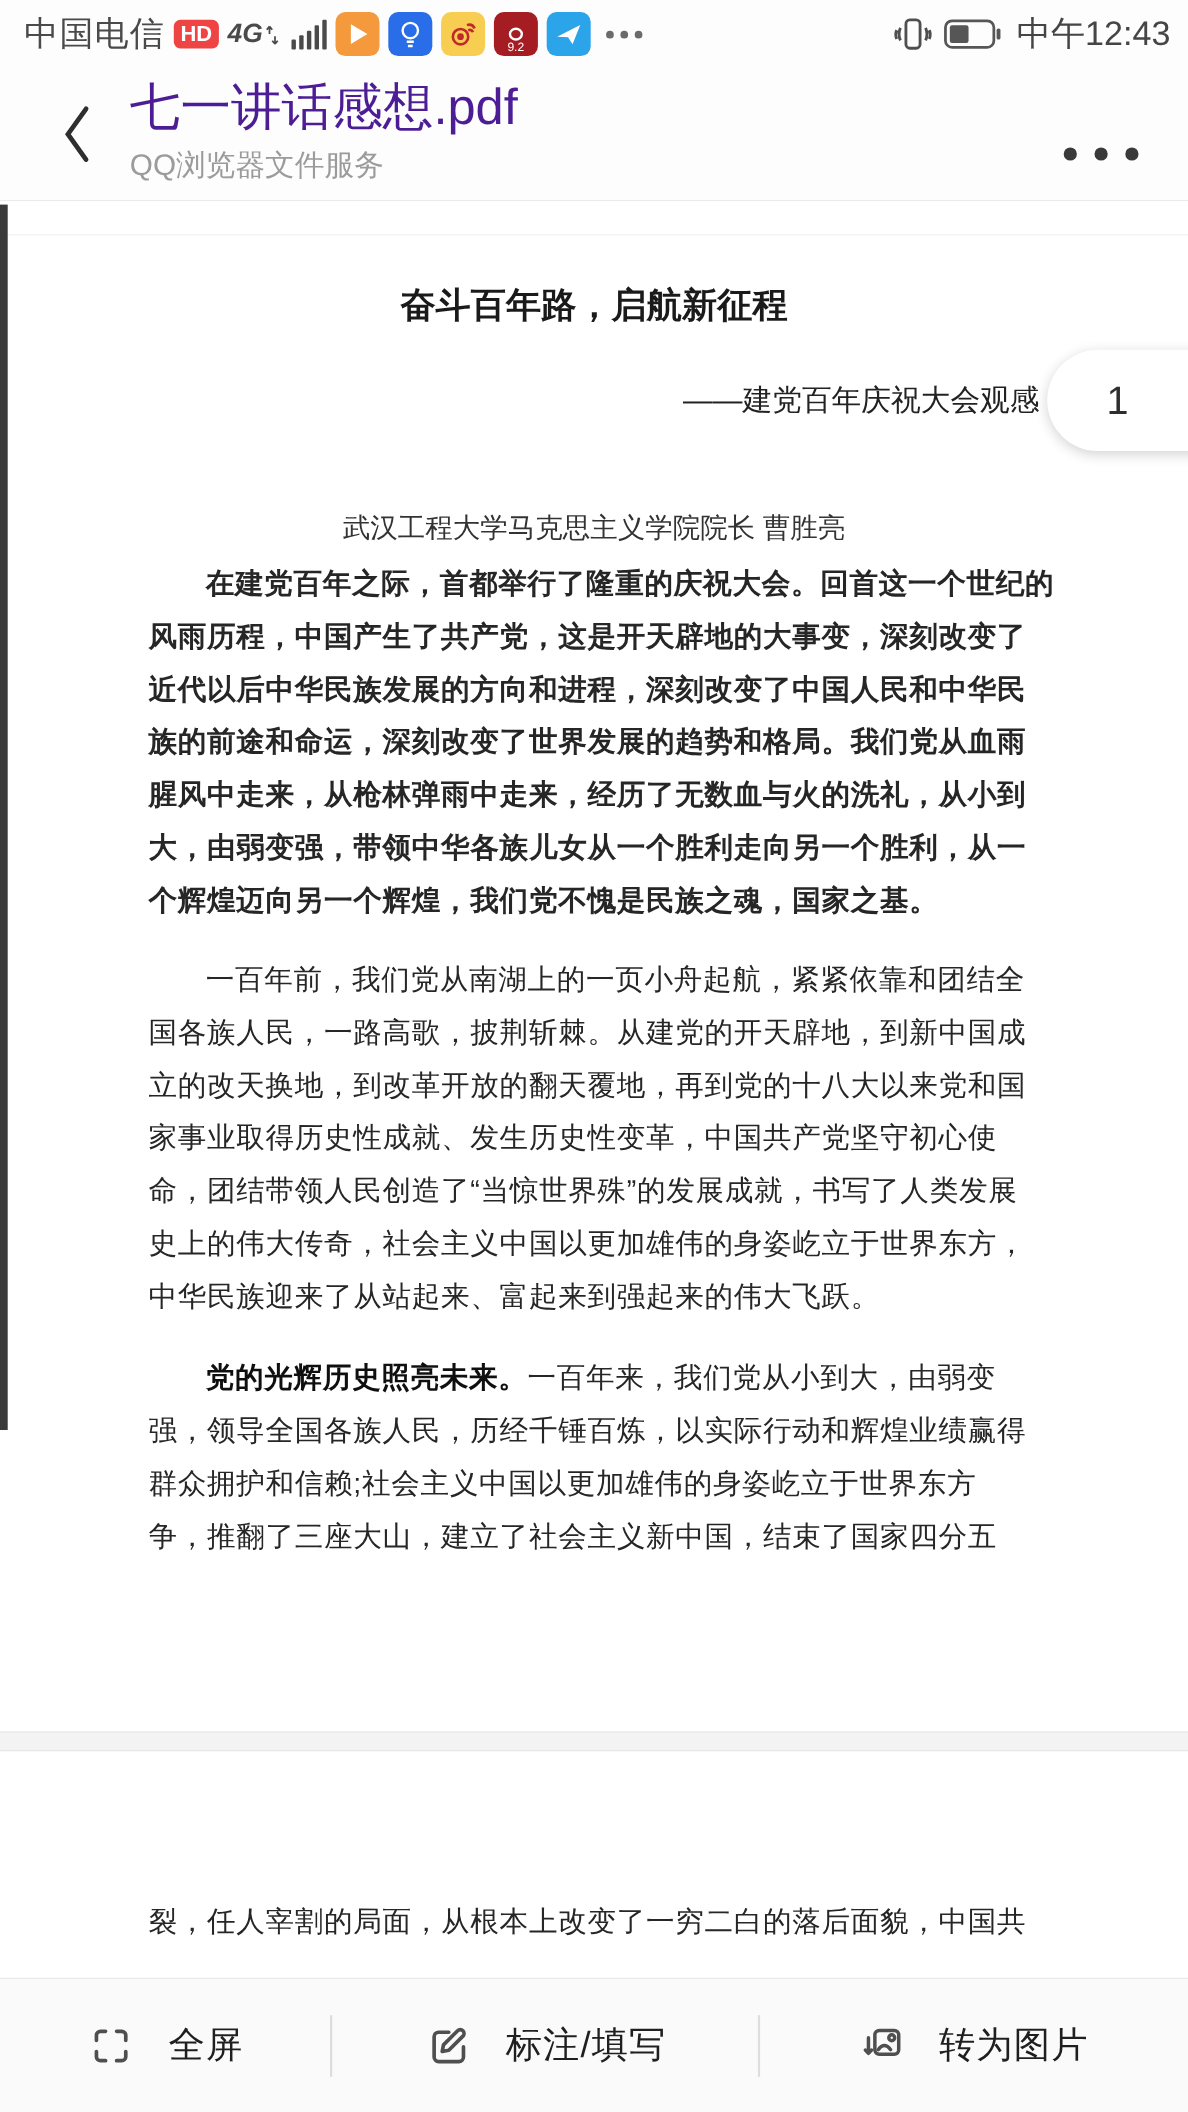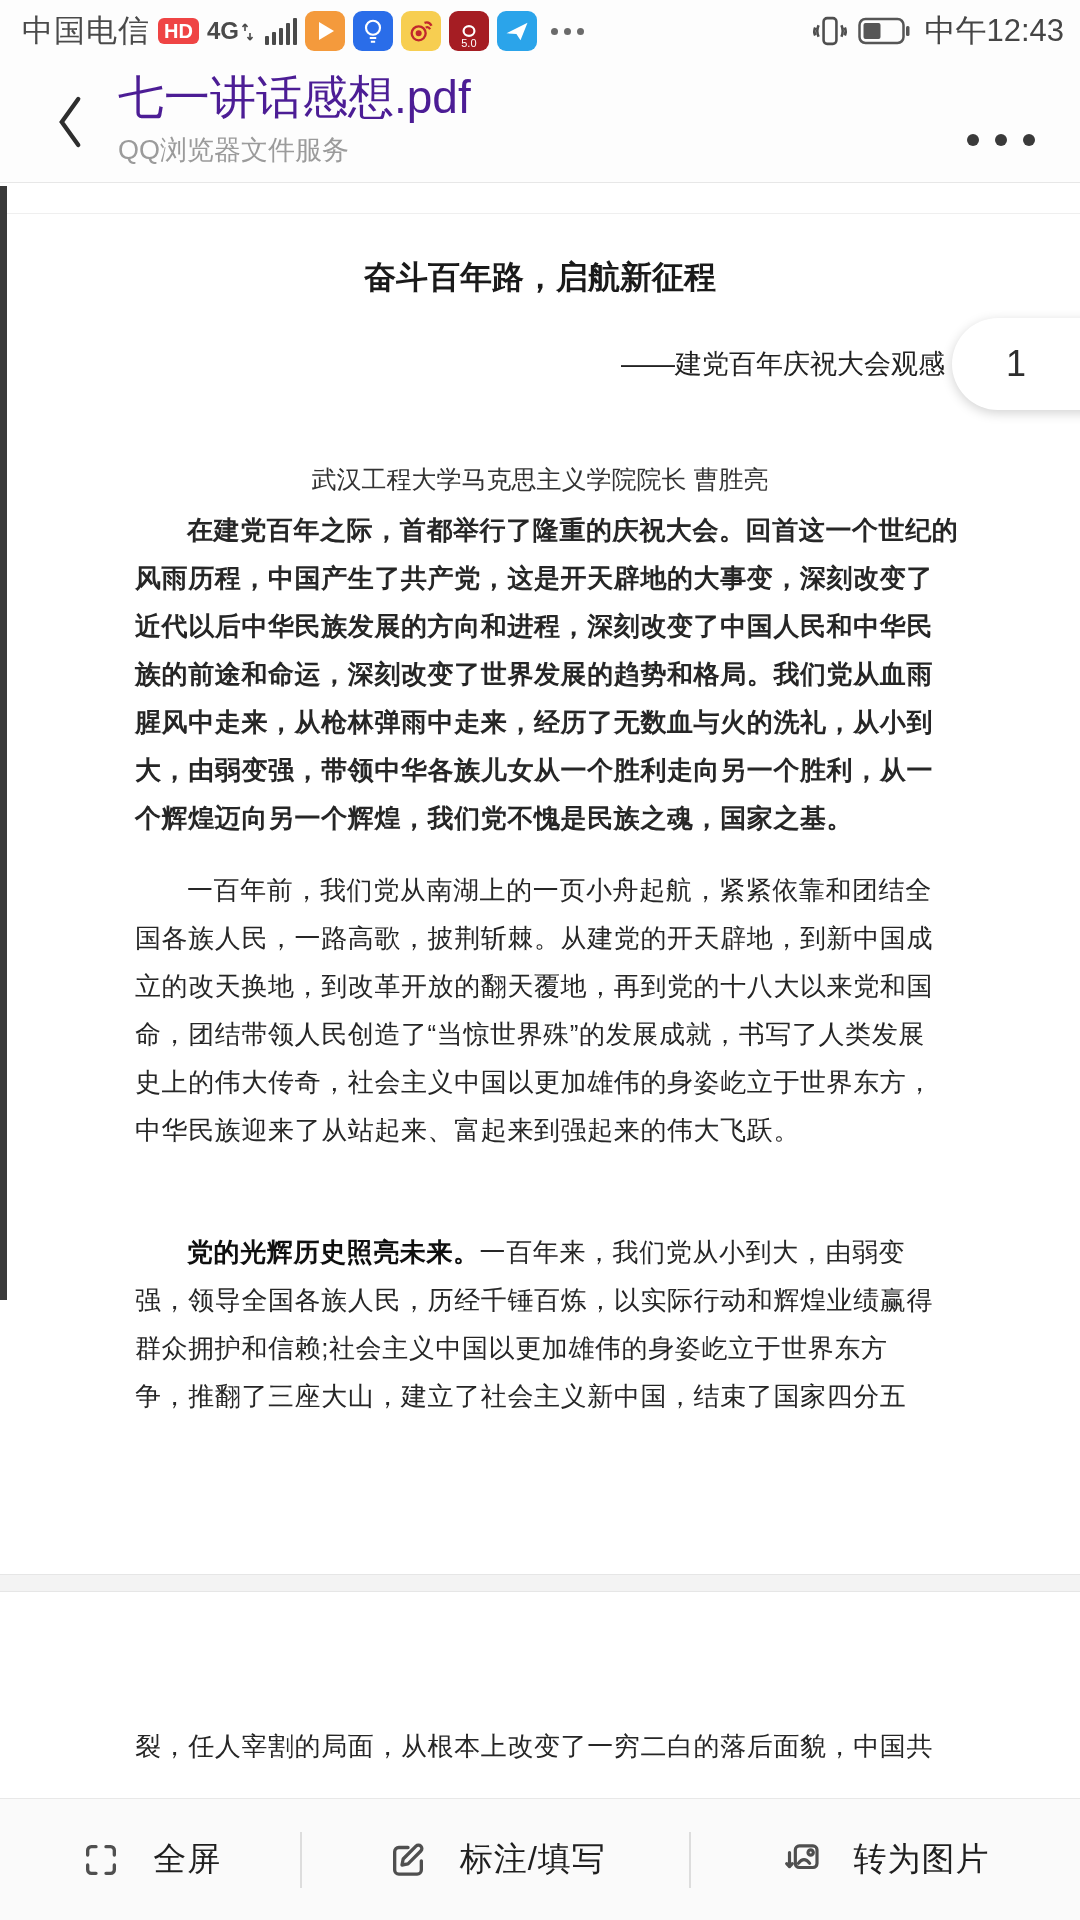--- a/index.html
+++ b/index.html
@@ -7,21 +7,21 @@
   .screen { position:relative; width:1080px; height:1920px; background:#ffffff; overflow:hidden;padding-left:35px; }
 
   
   .status-bar { position:absolute; top:0; left:0; right:0; height:62px; padding:0 16px 0 22px;
     display:flex; justify-content:space-between; align-items:center; background:#fdfdfd; }
   .sb-group { display:flex; align-items:center; gap:8px; }
   .carrier { font-size:31px; color:#4a4a4a; letter-spacing:1px; }
   .hd-badge { background:#ef4444; color:#fff; font-size:20px; font-weight:700; border-radius:6px;
     padding:3px 6px; line-height:1; }
   .net-wrap { display:flex; align-items:flex-end; gap:2px; }
-  .net { font-size:24px; color:#4a4a4a; font-weight:700; line-height:1; }
+  .net { font-size:24px; color:#4a4a4a; font-weight:700; line-height:1;font-style:italic; }
   .signal { display:flex; align-items:flex-end; gap:3px; height:28px; margin-left:2px; }
   .signal i { display:block; width:4px; background:#4a4a4a; border-radius:1px; }
   .app { width:40px; height:40px; border-radius:9px; display:flex; align-items:center; justify-content:center; position:relative; }
   .app-play { background:#f49a3c; }
   .tri { width:0; height:0; border-left:15px solid #fff; border-top:9px solid transparent; border-bottom:9px solid transparent; margin-left:4px; }
   .app-bulb { background:#2a6de9; }
   .app-weibo { background:#f7ce51; }
   .app-video { background:#a51d23; }
   .v50 { position:absolute; bottom:2px; left:0; right:0; text-align:center; font-size:11px; color:#ffffff; }
   .app-wing { background:#2ba4ea; }
@@ -105,21 +105,21 @@
         <svg width="28" height="28" viewBox="0 0 24 24" fill="none" stroke="#c1272d" stroke-width="2">
           <circle cx="10" cy="14" r="6"></circle>
             <circle cx="10" cy="14" r="1.6" fill="#c1272d"></circle>
           <path d="M15 5q4-1.5 6 2.5M16 9q2.5-1 3.8 1.5"></path>
         </svg>
       </span>
       <span class="app app-video">
         <svg width="26" height="22" viewBox="0 0 24 20" fill="none" stroke="#fff" stroke-width="2">
           <path d="M7 10a5 4.5 0 1 1 10 0a5 4.5 0 1 1-10 0"></path>
         </svg>
-        <span class="v50">5.0</span>
+        <span class="v50">9.2</span>
       </span>
       <span class="app app-wing">
         <svg width="28" height="28" viewBox="0 0 24 24">
             <path d="M3 14L21 5l-6 15-3.5-5.5z" fill="#fff"></path>
           </svg>
       </span>
       <span class="more-dots">
           <i></i>
           <i></i>
           <i></i>
@@ -172,20 +172,21 @@
       <div class="tl">族的前途和命运，深刻改变了世界发展的趋势和格局。我们党从血雨</div>
       <div class="tl">腥风中走来，从枪林弹雨中走来，经历了无数血与火的洗礼，从小到</div>
       <div class="tl">大，由弱变强，带领中华各族儿女从一个胜利走向另一个胜利，从一</div>
       <div class="tl">个辉煌迈向另一个辉煌，我们党不愧是民族之魂，国家之基。</div>
     </div>
 
     <div class="para p2">
       <div class="tl ind">一百年前，我们党从南湖上的一页小舟起航，紧紧依靠和团结全</div>
       <div class="tl">国各族人民，一路高歌，披荆斩棘。从建党的开天辟地，到新中国成</div>
       <div class="tl">立的改天换地，到改革开放的翻天覆地，再到党的十八大以来党和国</div>
+      <div class="tl">家事业取得历史性成就、发生历史性变革，中国共产党坚守初心使</div>
       <div class="tl">命，团结带领人民创造了“当惊世界殊”的发展成就，书写了人类发展</div>
       <div class="tl">史上的伟大传奇，社会主义中国以更加雄伟的身姿屹立于世界东方，</div>
       <div class="tl">中华民族迎来了从站起来、富起来到强起来的伟大飞跃。</div>
     </div>
 
     <div class="para p3">
       <div class="tl ind"><span class="lead-bold">党的光辉历史照亮未来。</span><span>一百年来，我们党从小到大，由弱变</span></div>
       <div class="tl">强，领导全国各族人民，历经千锤百炼，以实际行动和辉煌业绩赢得</div>
       <div class="tl">群众拥护和信赖;社会主义中国以更加雄伟的身姿屹立于世界东方</div>
       <div class="tl">争，推翻了三座大山，建立了社会主义新中国，结束了国家四分五</div>

